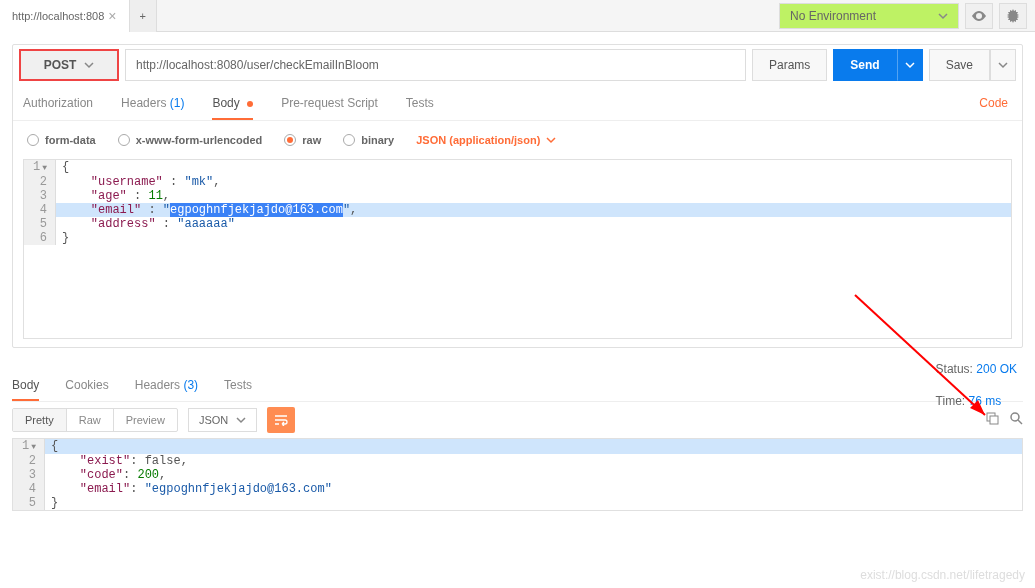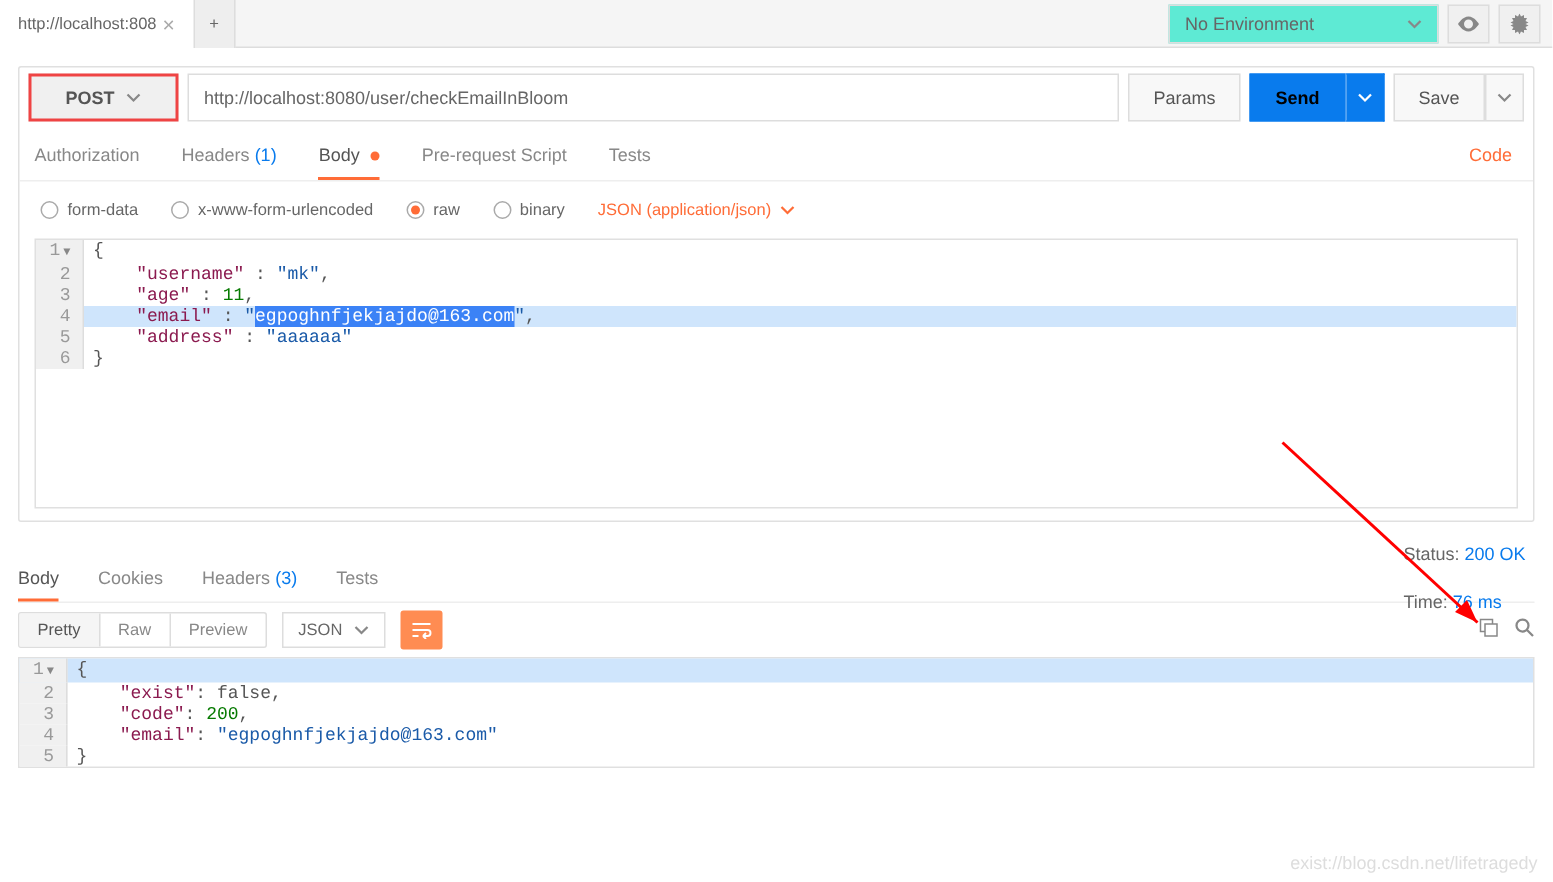--- a/index.html
+++ b/index.html
@@ -4,41 +4,41 @@
 <style>
 * { box-sizing: border-box; margin: 0; padding: 0; }
 body { font-family: Arial, sans-serif; font-size: 12px; background: #fff; color: #555; width: 1035px; height: 588px; position: relative; overflow: hidden; }
 
 .top-bar { display: flex; align-items: center; height: 32px; border-bottom: 1px solid #ddd; background: #f5f5f5; }
 .tabs { display: flex; flex: 1; }
 .tab { display: flex; align-items: center; padding: 0 12px; height: 32px; background: #fff; border-right: 1px solid #ddd; font-size: 11px; color: #666; gap: 4px; }
 .tab.add { background: #eee; padding: 0 10px; cursor: pointer; }
 .tab .close { color: #aaa; font-size: 14px; }
 .env-area { display: flex; align-items: center; gap: 6px; padding: 0 8px; }
-.env-select { display: flex; align-items: center; width: 180px; height: 26px; padding: 0 10px; background: #5eead4; border: 1px solid #ddd; color: #666; justify-content: space-between; }
+.env-select { display: flex; align-items: center; width: 180px; height: 26px; padding: 0 10px; background: #bef264; border: 1px solid #ddd; color: #666; justify-content: space-between; }
 .icon-btn { width: 28px; height: 26px; display: flex; align-items: center; justify-content: center; color: #888; background: #f0f0f0; border: 1px solid #ddd; cursor: pointer; }
 
 .request-area { margin: 12px 12px 0 12px; border: 1px solid #e0e0e0; border-radius: 2px; padding-bottom: 8px; }
 .request-row { display: flex; align-items: center; height: 40px; padding: 6px; gap: 6px; }
 .method-box { display: flex; align-items: center; justify-content: center; width: 100px; height: 32px; background: #f0f0f0; border: 2px solid #ef4444; font-weight: bold; color: #555; gap: 8px; }
 .url-input { flex: 1; height: 32px; border: 1px solid #ddd; padding: 0 10px; color: #666; font-size: 12px; display: flex; align-items: center; }
 .btn { height: 32px; padding: 0 16px; display: flex; align-items: center; justify-content: center; border: 1px solid #ddd; background: #f8f8f8; color: #555; cursor: pointer; font-size: 12px; }
-.btn.primary { background: #097BED; color: #000000; border-color: #097BED; font-weight: bold; text-align: center; }
+.btn.primary { background: #097BED; color: #ffffff; border-color: #097BED; font-weight: bold; text-align: center; }
 .btn.split { width: 26px; padding: 0; border-left: 1px solid rgba(255,255,255,0.3); }
 .btn.split.gray { border-left: 1px solid #ddd; }
 
 .req-tabs { display: flex; align-items: center; height: 36px; padding: 0 10px; gap: 28px; border-bottom: 1px solid #eee; position: relative; }
 .req-tab { color: #888; font-size: 12px; cursor: pointer; }
 .req-tab.active { color: #555; font-weight: normal; position: relative; }
 .req-tab .dot { display: inline-block; width: 6px; height: 6px; border-radius: 50%; background: #ff6c37; margin-left: 4px; }
 .req-tab .count { color: #097BED; }
 .req-tab.active::after { content: ''; position: absolute; left: 0; right: 0; bottom: -10px; height: 2px; background: #ff6c37; }
 .code-link { position: absolute; right: 14px; color: #ff6c37; font-size: 12px; }
 
-.body-opts { display: flex; align-items: center; height: 38px; padding: 0 14px; gap: 22px; }
+.body-opts { display: flex; align-items: center; height: 38px; padding: 0 14px; gap: 22px; font-weight: bold; }
 .radio-opt { display: flex; align-items: center; gap: 6px; color: #666; font-size: 11px; }
 .radio { width: 12px; height: 12px; border: 1px solid #aaa; border-radius: 50%; display: inline-flex; align-items: center; justify-content: center; }
 .radio.checked::after { content: ''; width: 6px; height: 6px; background: #ff6c37; border-radius: 50%; }
 .json-type { color: #ff6c37; font-size: 11px; display: flex; align-items: center; gap: 6px; }
 
 .editor { border: 1px solid #e0e0e0; margin: 0 10px; font-family: 'Courier New', monospace; font-size: 12px; line-height: 14px; min-height: 180px; }
 .editor-line { display: flex; }
 .editor-line.sel { background: #cfe5fc; }
 .gutter { width: 32px; background: #f0f0f0; text-align: right; padding-right: 8px; color: #999; border-right: 1px solid #ddd; }
 .gutter .arrow { font-size: 8px; color: #888; margin-left: 2px; }

